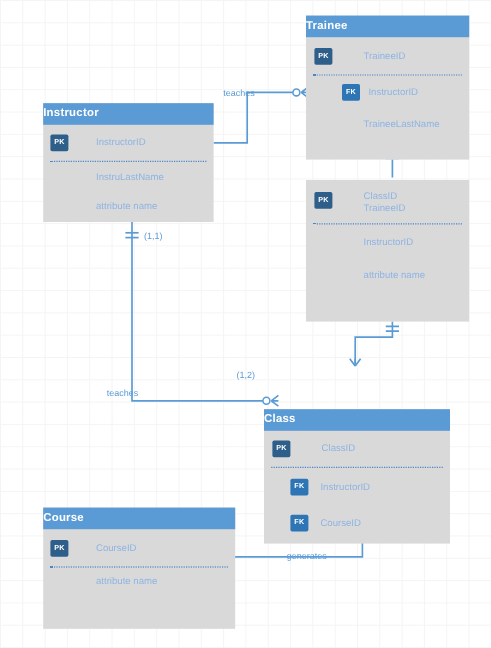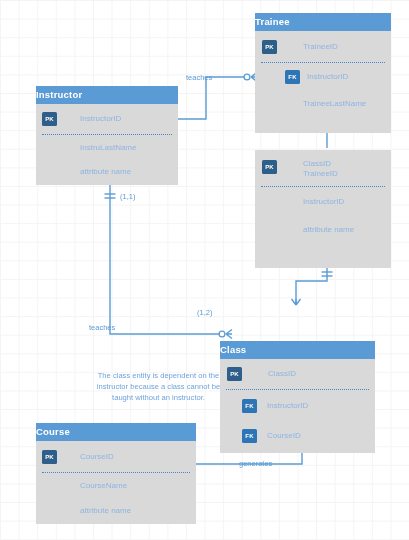--- a/index.html
+++ b/index.html
@@ -244,34 +244,30 @@
   </div>
 
   <div class="entity" style="left:36px; top:423px; width:160px; height:101px;">
     <div class="ent-head">Course</div>
     <div class="ent-body" style="height:83px;">
       <div class="row" style="height:31px;">
         <span class="badge pk" style="left:6px; top:9px;">PK</span>
         <span class="attr" style="margin-left:44px;">CourseID</span>
       </div>
       <div class="divider"></div>
-      <div class="row" style="height:26px;">
-        <span class="attr" style="margin-left:44px;">CourseName</span>
-      </div>
       <div class="row" style="height:24px;">
         <span class="attr" style="margin-left:44px;">attribute name</span>
       </div>
     </div>
   </div>
 
   <div class="lbl" style="left:186px; top:73px;">teaches</div>
 
   <div class="lbl" style="left:89px; top:323px;">teaches</div>
 
   <div class="lbl" style="left:239px; top:459px;">generates</div>
 
   <div class="lbl" style="left:120px; top:192px;">(1,1)</div>
 
   <div class="lbl" style="left:197px; top:308px;">(1,2)</div>
 
-  <div class="note" style="left:87px; top:370px; width:143px;">The class entity is dependent on the instructor because a class cannot be taught without an instructor.</div>
 
 </div>
 
 </body></html>

